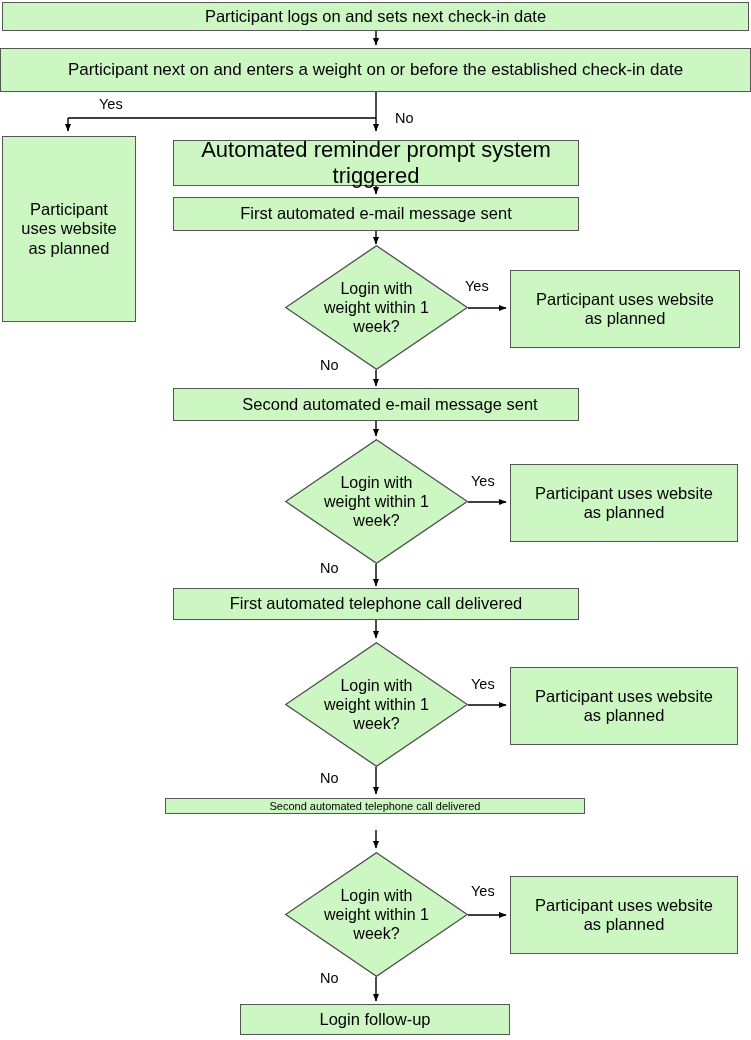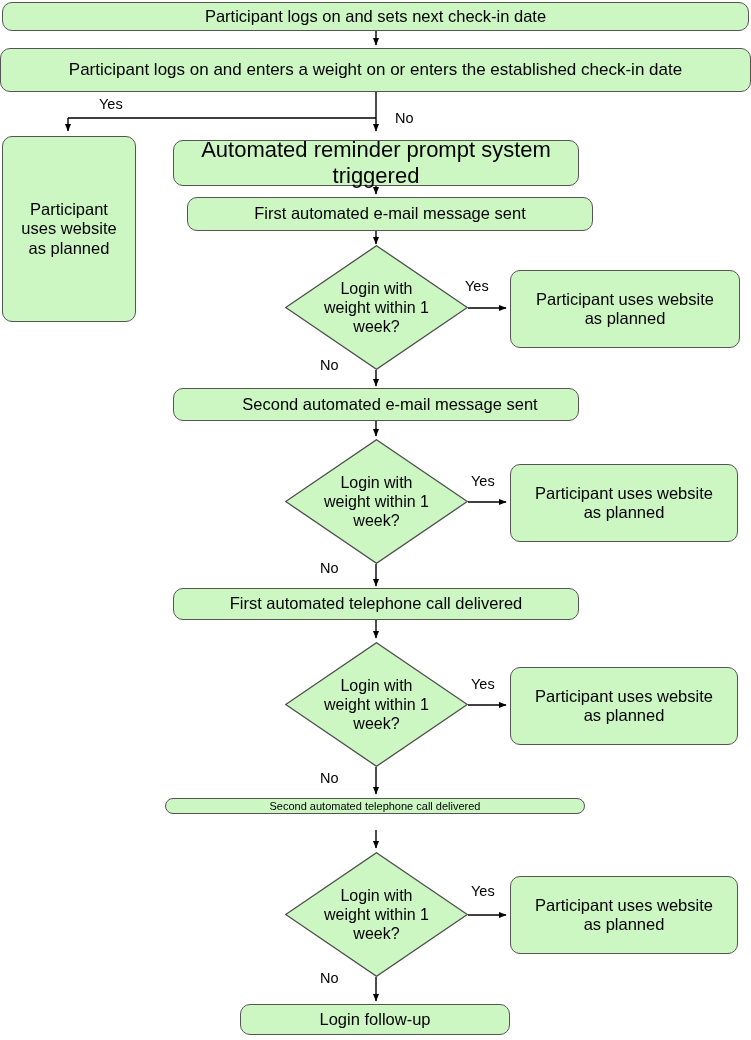--- a/index.html
+++ b/index.html
@@ -32,21 +32,21 @@
     background: #ccf7c2;
     border: 1px solid #4d4d4d;
     display: flex;
     align-items: center;
     justify-content: center;
     text-align: center;
     color: #000000;
     line-height: 1.16;
     z-index: 2;
   }
-  .node.proc { border-color: #555555; border-radius: 10px; }
+  .node.proc { border-color: #555555; }
   .node-label {
     display: block;
     padding: 0 6px;
     white-space: pre-line;
   }
   
   .decision {
     position: absolute;
     z-index: 2;
   }
@@ -124,38 +124,38 @@
 
       <line x1="376" y1="977" x2="376" y2="1001" marker-end="url(#arrow)"></line>
     </g>
   </svg>
 
   <div class="node proc" style="left:2px; top:2px; width:747px; height:29px; font-size:16.5px;">
     <span class="node-label">Participant logs on and sets next check-in date</span>
   </div>
 
   <div class="node proc" style="left:0px; top:48px; width:751px; height:44px; font-size:17px;">
-    <span class="node-label">Participant logs on and enters a weight on or enters the established check-in date</span>
+    <span class="node-label">Participant next on and enters a weight on or before the established check-in date</span>
   </div>
 
   <div class="edge-label" style="left:99px; top:96px; font-size:14.5px;">Yes</div>
   <div class="edge-label" style="left:395px; top:110px; font-size:14.5px;">No</div>
 
   <div class="node proc" style="left:2px; top:136px; width:134px; height:186px; font-size:16.5px;">
     <span class="node-label">Participant
 uses website
 as planned</span>
   </div>
 
   <div class="node proc" style="left:173px; top:140px; width:406px; height:46px; font-size:22px;">
     <span class="node-label">Automated reminder prompt system
 triggered</span>
   </div>
 
-  <div class="node proc" style="left:187px; top:197px; width:406px; height:34px; font-size:16.5px;">
+  <div class="node proc" style="left:173px; top:197px; width:406px; height:34px; font-size:16.5px;">
     <span class="node-label">First automated e-mail message sent</span>
   </div>
 
   <div class="decision" style="left:285px; top:245px; width:183px; height:125px;">
     <svg class="dia-shape" viewBox="0 0 183 125" preserveAspectRatio="none">
       <polygon points="91.5,0.7 182.3,62.5 91.5,124.3 0.7,62.5" fill="#ccf7c2" stroke="#4d4d4d" stroke-width="1.3"></polygon>
     </svg>
     <div class="dia-text" style="font-size:16px;">Login with
 weight within 1
 week?</div>

